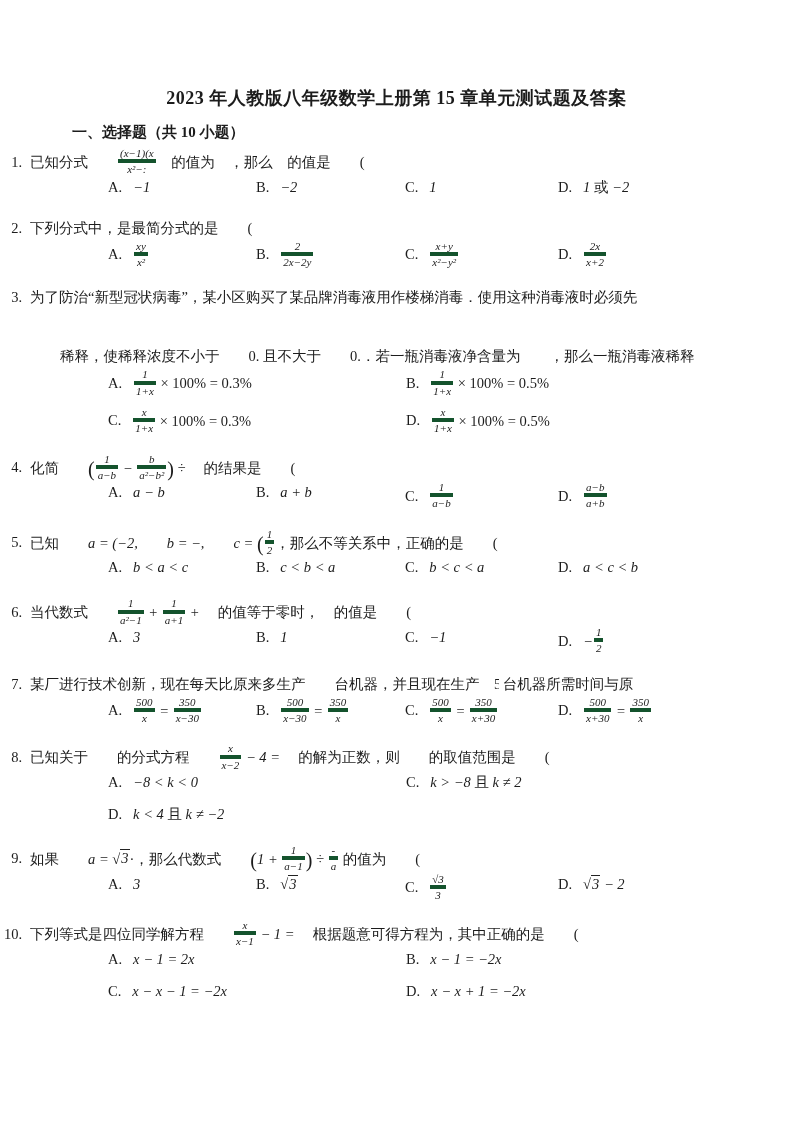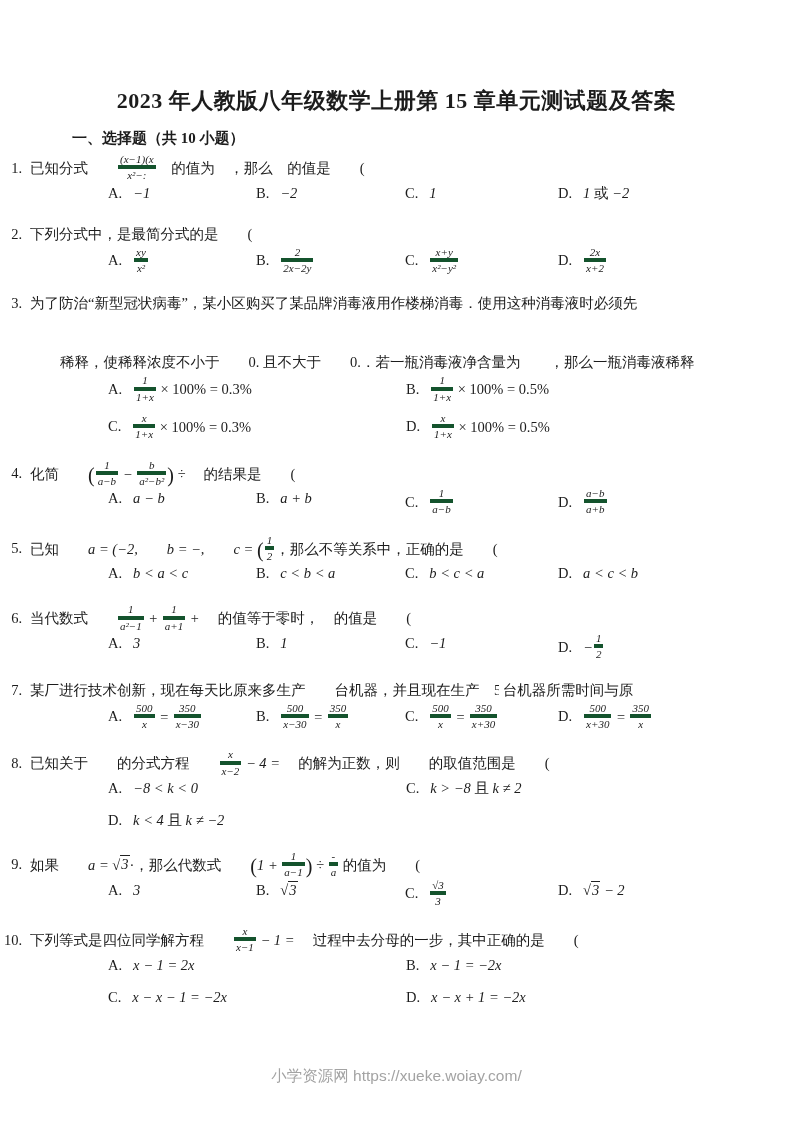--- a/index.html
+++ b/index.html
@@ -8,21 +8,21 @@
     width:793px;height:1122px;
     background:#ffffff;
     overflow:hidden;
     font-family:"Liberation Serif","DejaVu Serif",serif;
     color:#1c1c1c;
     font-size:14.5px;
   }
   .title{
     padding-top:86px;
     text-align:center;
-    font-size:22px;
+    font-size:18px;
     font-weight:700;
     letter-spacing:0.5px;
   }
   .section-heading{
     margin:13px 0 5px 72px;
     font-weight:700;
     font-size:15px;
   }
   .question{margin-bottom:18px;}
   .q-line{line-height:23px;}
@@ -134,23 +134,22 @@
       <div class="question">
         <div class="q-line q-first"><span class="q-num">9.</span><span class="txt">如果　　</span><span class="math">a = </span><span class="math sqrt">√<span class="rad">3</span></span><span class="txt">·，那么代数式　　</span><span class="big">(</span><span class="math">1 + </span><span class="frac"><span class="num">1</span><span class="den">a−1</span></span><span class="big">)</span><span class="math"> ÷ </span><span class="frac"><span class="num">-</span><span class="den">a</span></span><span class="txt"> 的值为　　(</span></div>
         <div class="options cols4">
           <span class="option"><span class="opt-label">A.</span><span class="math">3</span></span>
           <span class="option"><span class="opt-label">B.</span><span class="math sqrt">√<span class="rad">3</span></span></span>
           <span class="option"><span class="opt-label">C.</span><span class="frac"><span class="num">√3</span><span class="den">3</span></span></span>
           <span class="option"><span class="opt-label">D.</span><span class="math sqrt">√<span class="rad">3</span></span><span class="math"> − 2</span></span>
         </div>
       </div>
       <div class="question">
-        <div class="q-line q-first"><span class="q-num">10.</span><span class="txt">下列等式是四位同学解方程　　</span><span class="frac"><span class="num">x</span><span class="den">x−1</span></span><span class="math"> − 1 = </span><span class="txt">　过程中去分母的一步，其中正确的是　　(</span></div>
+        <div class="q-line q-first"><span class="q-num">10.</span><span class="txt">下列等式是四位同学解方程　　</span><span class="frac"><span class="num">x</span><span class="den">x−1</span></span><span class="math"> − 1 = </span><span class="txt">　根据题意可得方程为，其中正确的是　　(</span></div>
         <div class="options cols2">
           <span class="option"><span class="opt-label">A.</span><span class="math">x − 1 = 2x</span></span>
           <span class="option"><span class="opt-label">B.</span><span class="math">x − 1 = −2x</span></span>
           <span class="option"><span class="opt-label">C.</span><span class="math">x − x − 1 = −2x</span></span>
           <span class="option"><span class="opt-label">D.</span><span class="math">x − x + 1 = −2x</span></span>
         </div>
       </div>
     </div>
-  <div class="footer">小学资源网 https://xueke.woiay.com/</div>
 </div>
 
 </body></html>

